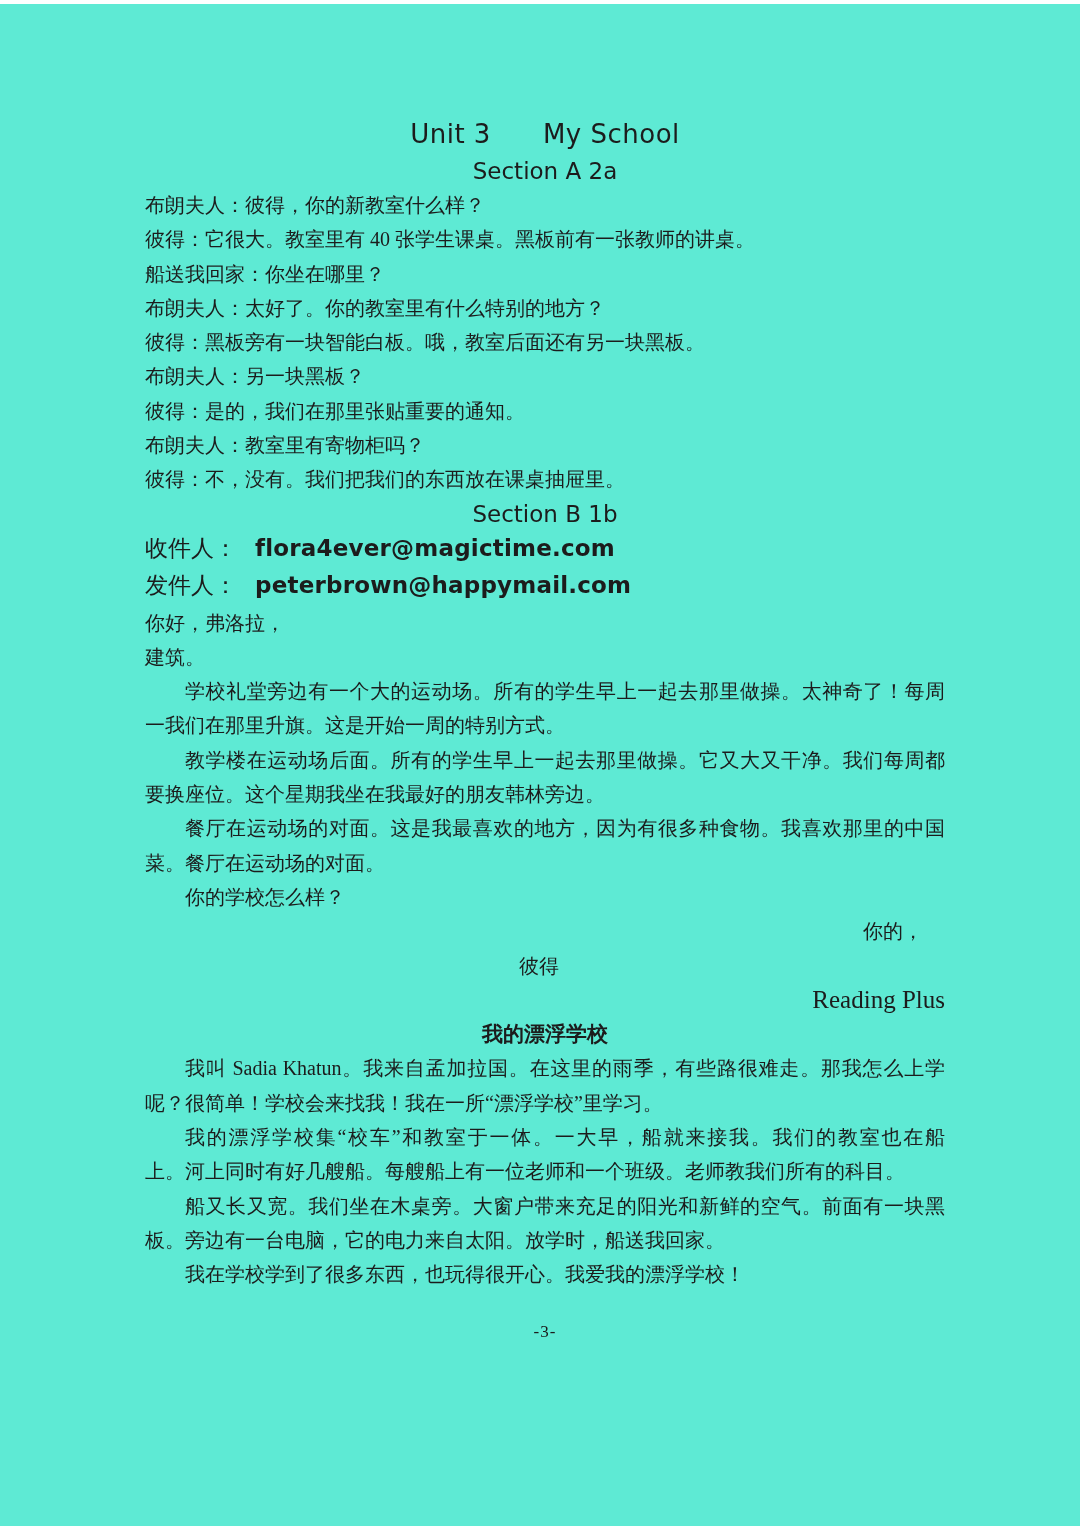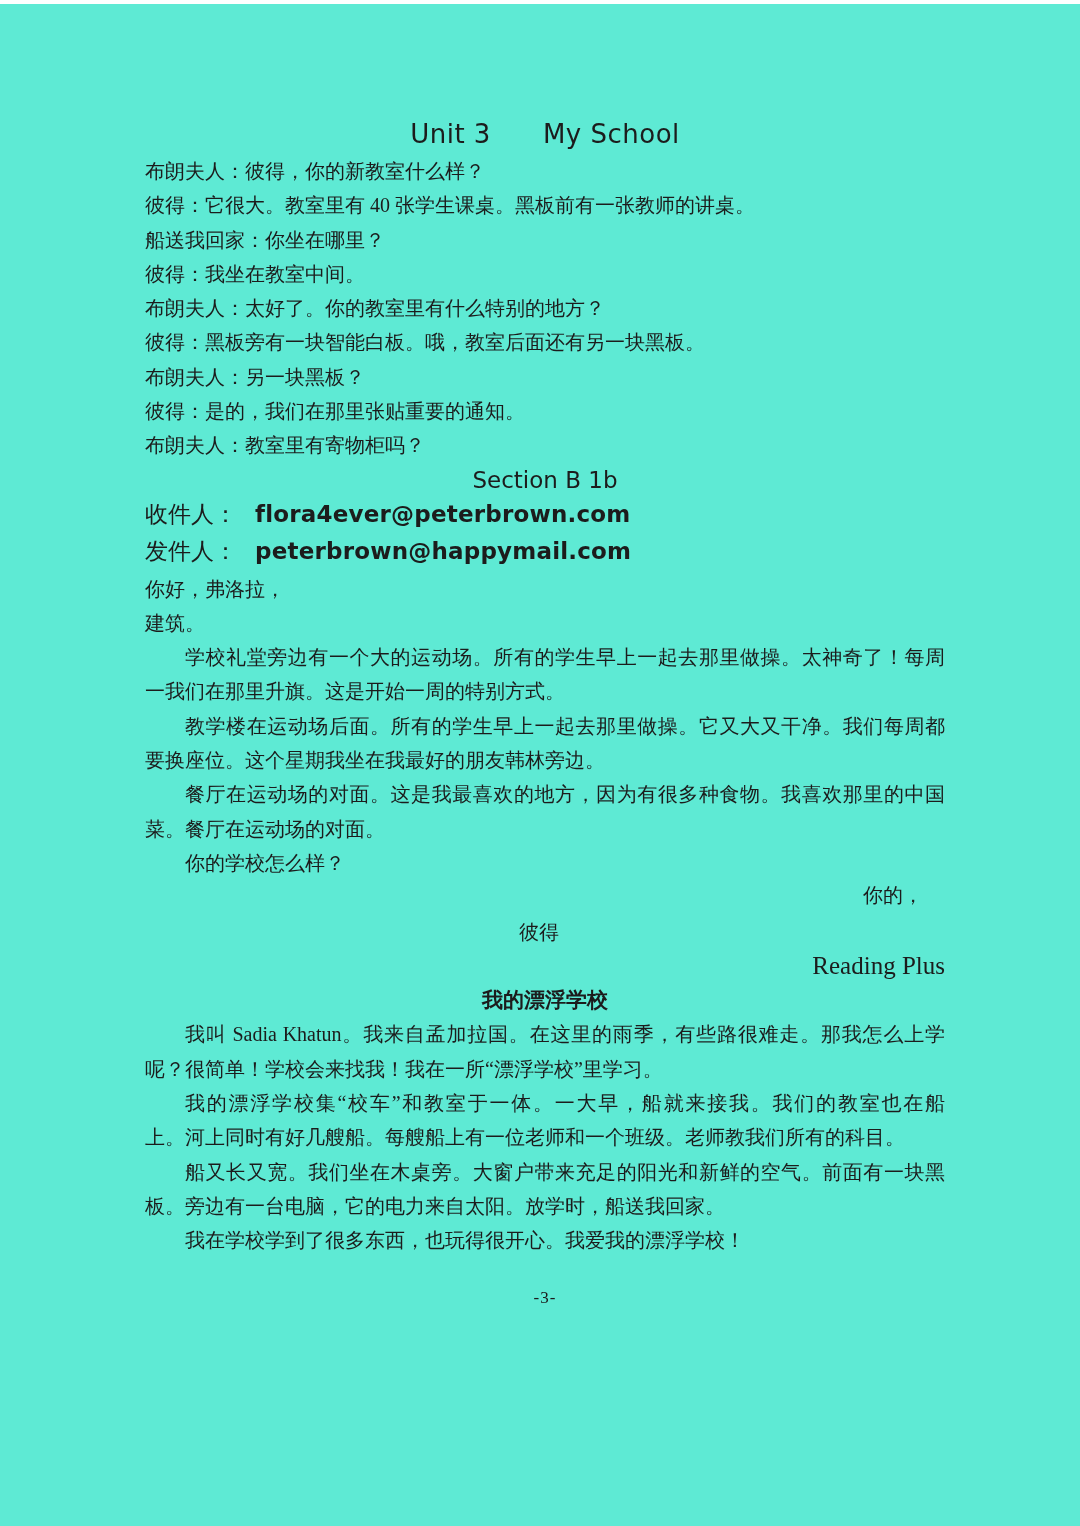--- a/index.html
+++ b/index.html
@@ -43,21 +43,21 @@
     font-size: 20px;
     line-height: 34.3px;
     margin: 0;
   }
   .fill {
     text-align: justify;
     text-align-last: justify;
   }
   .first { text-indent: 2em; }
   .indent { text-indent: 2em; }
-  .right-close { text-align: right; padding-right: 22px; font-family: Liberation Mono, monospace; }
+  .right-close { text-align: right; padding-right: 22px; }
   .right-sig   { text-align: center; padding-right: 12px; }
   .heading-b {
     font-family: "DejaVu Sans", sans-serif;
     font-size: 23px;
     line-height: 34.3px;
     text-align: center;
   }
   .email-row { line-height: 34.3px; }
   .email-label {
     font-size: 23px;
@@ -92,37 +92,38 @@
   }
 </style>
 </head>
 <body>
 
 <div class="page">
   <div class="content">
 
     <div class="doc-title"><span>Unit 3</span><span class="title-spacer"></span><span>My School</span></div>
 
+    <div class="section-heading">Section A 2a</div>
 
     <div>
         <div class="bline">布朗夫人：彼得，你的新教室什么样？</div>
         <div class="bline">彼得：它很大。教室里有 40 张学生课桌。黑板前有一张教师的讲桌。</div>
         <div class="bline">船送我回家：你坐在哪里？</div>
-        <div class="bline">彼得：我坐在教室中间。</div>
         <div class="bline">布朗夫人：太好了。你的教室里有什么特别的地方？</div>
         <div class="bline">彼得：黑板旁有一块智能白板。哦，教室后面还有另一块黑板。</div>
         <div class="bline">布朗夫人：另一块黑板？</div>
         <div class="bline">彼得：是的，我们在那里张贴重要的通知。</div>
         <div class="bline">布朗夫人：教室里有寄物柜吗？</div>
+        <div class="bline">彼得：不，没有。我们把我们的东西放在课桌抽屉里。</div>
       </div>
 
     <div class="heading-b">Section B 1b</div>
 
     <div class="email-row">
-      <span class="email-label">收件人：</span><span class="email-value">flora4ever@peterbrown.com</span>
+      <span class="email-label">收件人：</span><span class="email-value">flora4ever@magictime.com</span>
     </div>
     <div class="email-row">
       <span class="email-label">发件人：</span><span class="email-value">peterbrown@happymail.com</span>
     </div>
 
     <div class="bline">你好，弗洛拉，</div>
 
     <div>
         <div class="bline">建筑。</div>
         <div class="bline first fill">学校礼堂旁边有一个大的运动场。所有的学生早上一起去那里做操。太神奇了！每周</div>

